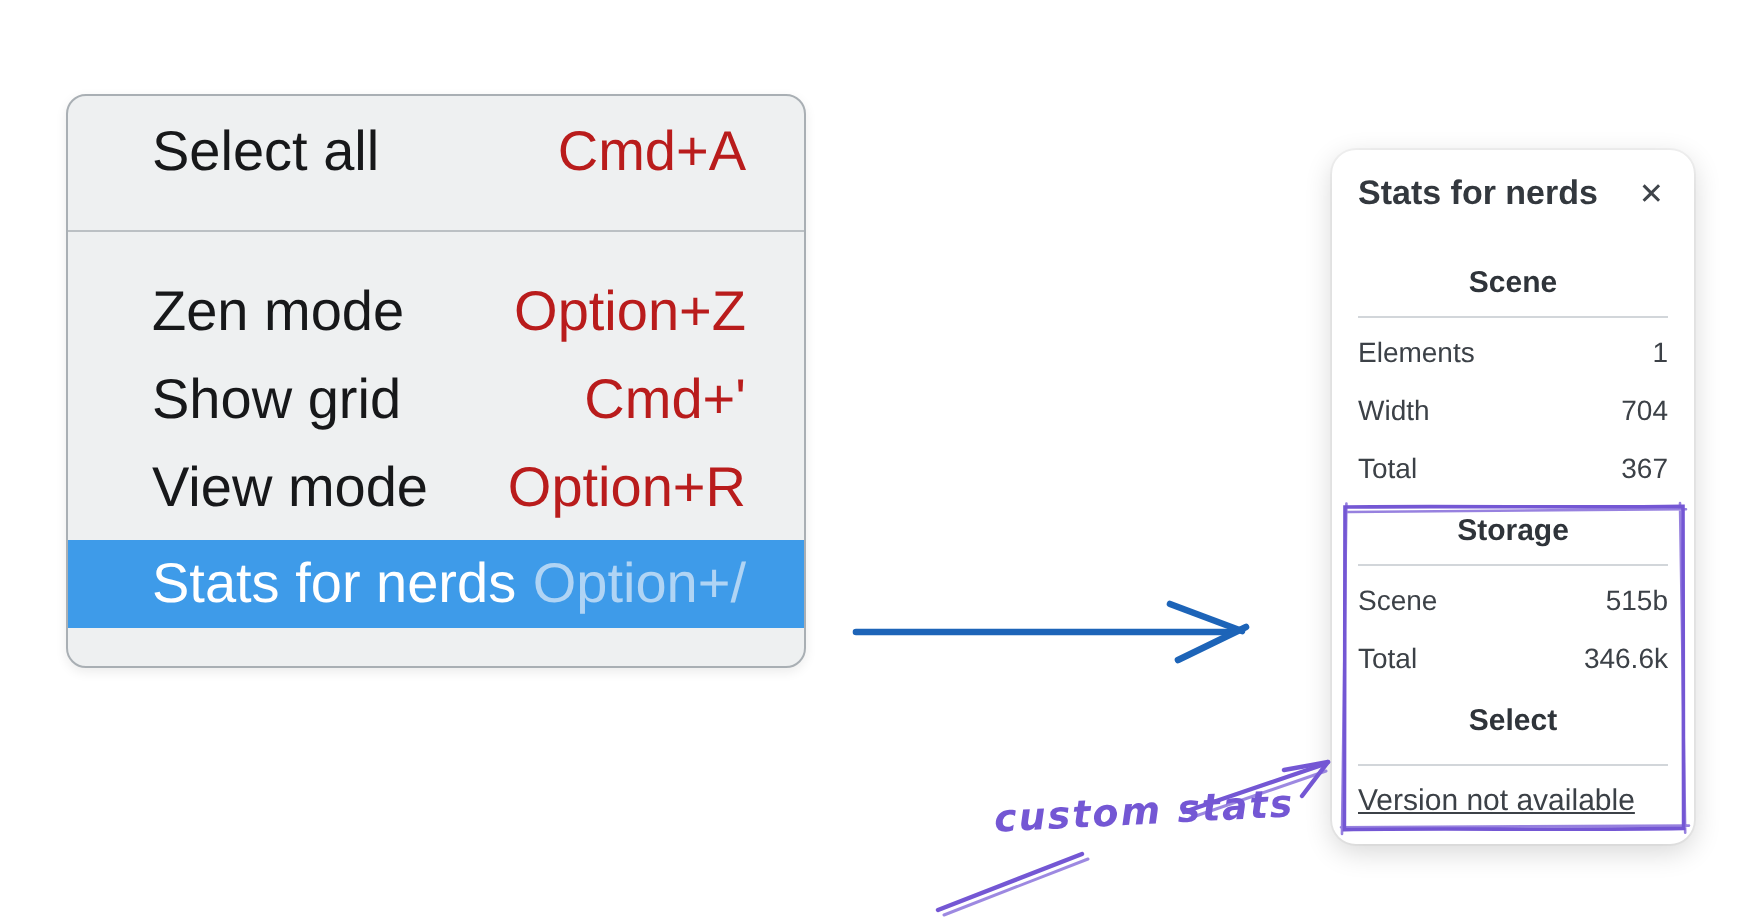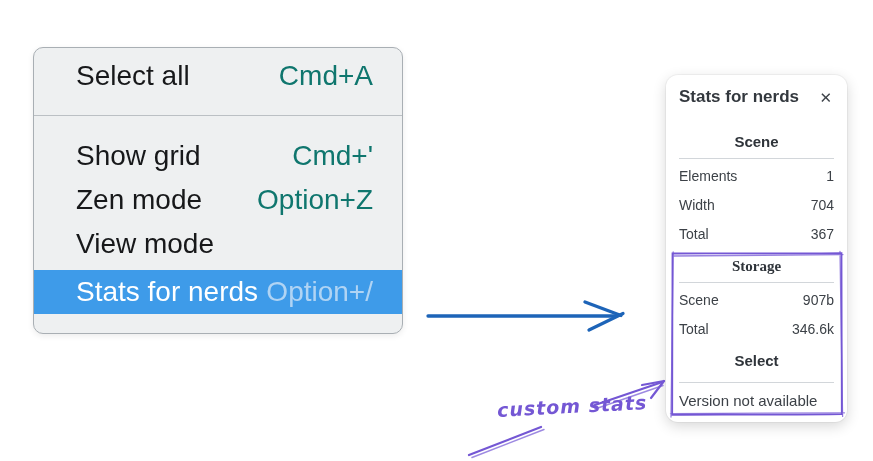--- a/index.html
+++ b/index.html
@@ -13,47 +13,47 @@
   .menu {
     position:absolute; left:33px; top:47px; width:370px;
     background:#eef0f1; border:1px solid #a9afb4; border-radius:10px;
     padding:6px 0 19px; overflow:hidden;
     box-shadow:0 2px 6px rgba(0,0,0,0.08);
   }
   .menu-item {
     height:44px; display:flex; align-items:center; justify-content:space-between;
     padding:0 29px 0 42px; font-size:28px; color:#17181a; white-space:nowrap;
   }
-  .menu-item .mi-shortcut { color:#0f766e; }
+  .menu-item .mi-shortcut { color:#b91c1c; }
   .menu-divider { height:1px; background:#bbc0c4; margin:17px 0 18px; }
   .menu-item.highlighted { background:var(--menu-highlight); color:#ffffff; margin-top:4px; }
   .menu-item.highlighted .mi-shortcut { color:#b0d4f4;text-align:center; }
 
   
   .stats-panel {
     position:absolute; left:666px; top:75px; width:181px; height:347px;
     background:#ffffff; border-radius:12px; color:#43484e;
     box-shadow:0 0 0 1px rgba(0,0,0,0.04), 0 4px 14px rgba(0,0,0,0.16);
     padding:12px 13px 10px; z-index:2;
   }
   .panel-header { display:flex; align-items:center; justify-content:space-between; }
   .panel-title { font-size:17px; font-weight:bold; color:#33383e; line-height:20px; }
   .panel-close { font-size:15px; color:#3f444a; line-height:15px; cursor:pointer; padding:1px 2px; }
   .section-header { text-align:center; font-weight:bold; font-size:15px; color:#2f343a; line-height:18px; }
   .sh-scene   { margin-top:26px; }
-  .sh-storage { margin-top:9px;font-family:Liberation Serif, serif; }
+  .sh-storage { margin-top:9px; }
   .sh-version { margin-top:9px; }
   .pdivider { height:1px; background:#d2d6da; margin-top:7px; }
   .pdivider.dv-version { margin-top:12px; }
   .stat-rows { margin-top:2px; }
   .stat-row {
     height:29px; display:flex; align-items:center; justify-content:space-between;
     font-size:14px; color:#3c4147;
   }
-  .panel-note { margin-top:9px; font-size:15px; color:#3c4147; line-height:18px; }
+  .panel-note { margin-top:9px; font-size:15px; color:#3c4147; line-height:18px;text-decoration:underline; }
 
   
   .overlay { position:absolute; left:0; top:0; z-index:3; pointer-events:none; }
   .flow-arrow-stroke { stroke:var(--flow-arrow); stroke-width:3.3; fill:none; stroke-linecap:round; }
   .purple-stroke { stroke:var(--annotation-purple); fill:none; stroke-linecap:round; }
 
   .annotation-text {
     position:absolute; left:497px; top:395px; z-index:4;
     font-family:"DejaVu Sans", cursive; font-style:italic; font-weight:bold;
     font-size:19px; letter-spacing:1px; color:var(--annotation-purple);
@@ -65,29 +65,30 @@
 
 <div class="stage">
 
   <div class="menu">
     <div class="menu-item">
       <span class="mi-label">Select all</span>
       <span class="mi-shortcut">Cmd+A</span>
     </div>
     <div class="menu-divider"></div>
     <div class="menu-item">
+      <span class="mi-label">Zen mode</span>
+      <span class="mi-shortcut">Option+Z</span>
+    </div>
+    <div class="menu-item">
       <span class="mi-label">Show grid</span>
       <span class="mi-shortcut">Cmd+'</span>
     </div>
     <div class="menu-item">
-      <span class="mi-label">Zen mode</span>
-      <span class="mi-shortcut">Option+Z</span>
-    </div>
-    <div class="menu-item">
       <span class="mi-label">View mode</span>
+      <span class="mi-shortcut">Option+R</span>
     </div>
     <div class="menu-item highlighted">
       <span class="mi-label">Stats for nerds</span>
       <span class="mi-shortcut">Option+/</span>
     </div>
   </div>
 
   <div class="stats-panel">
     <div class="panel-header">
       <span class="panel-title">Stats for nerds</span>
@@ -109,21 +110,21 @@
         <span>Total</span>
         <span>367</span>
       </div>
     </div>
 
     <div class="section-header sh-storage">Storage</div>
     <div class="pdivider"></div>
     <div class="stat-rows">
       <div class="stat-row">
         <span>Scene</span>
-        <span>907b</span>
+        <span>515b</span>
       </div>
       <div class="stat-row">
         <span>Total</span>
         <span>346.6k</span>
       </div>
     </div>
 
     <div class="section-header sh-version">Select</div>
     <div class="pdivider dv-version"></div>
     <div class="panel-note">Version not available</div>

